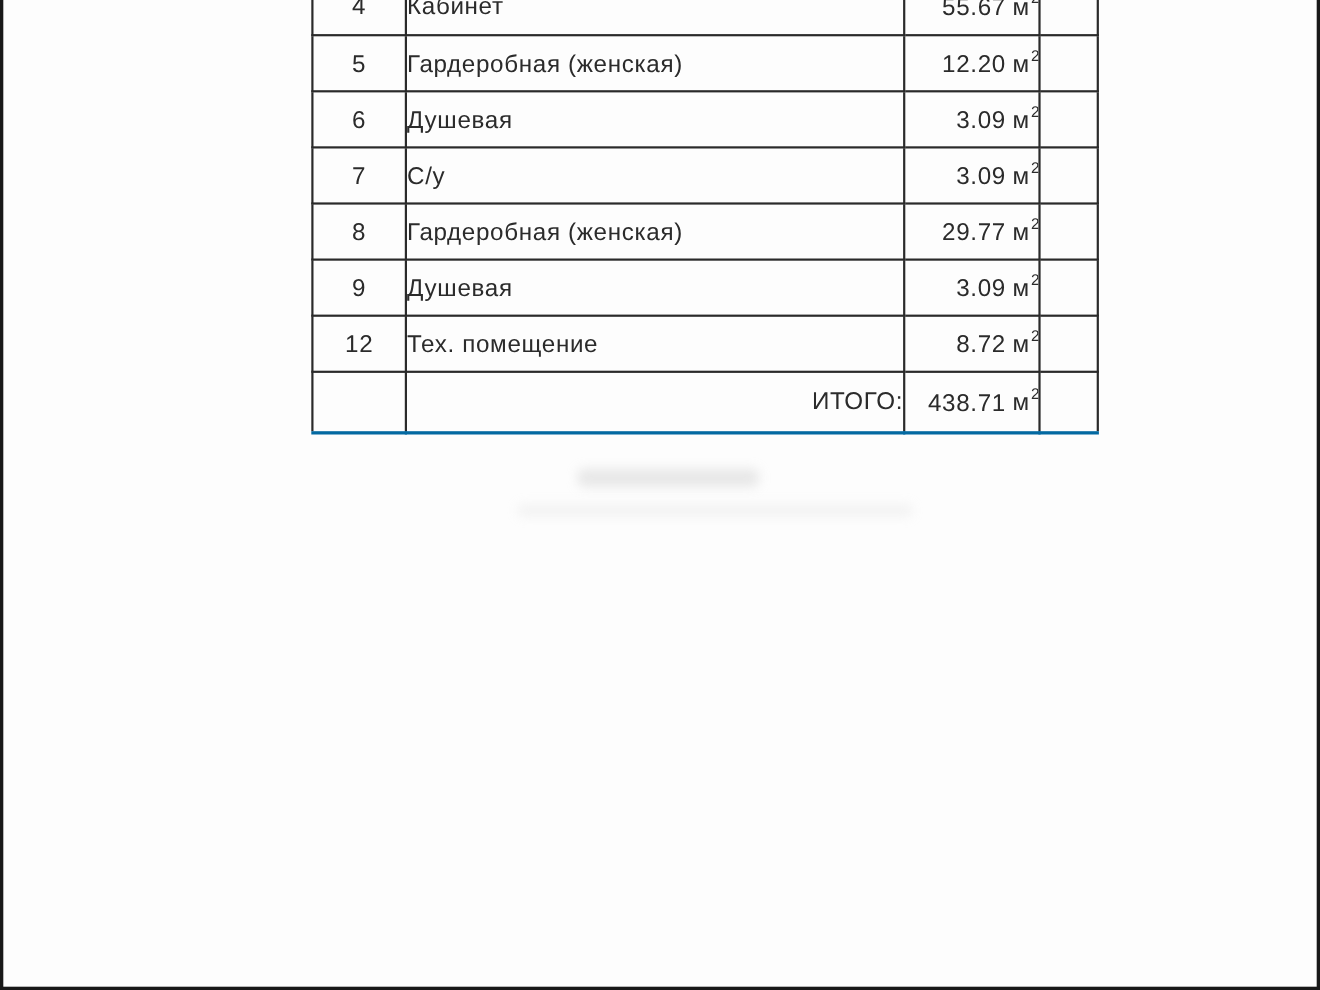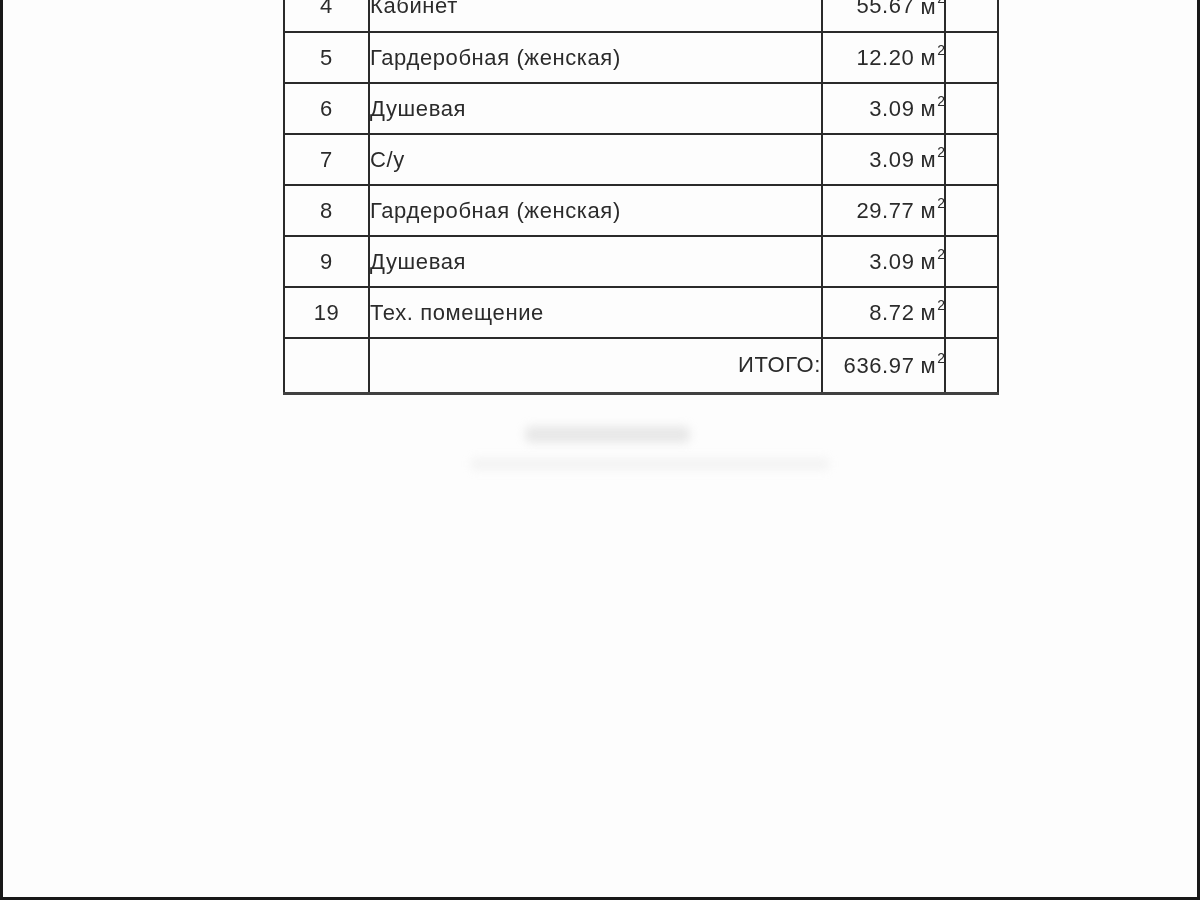--- a/index.html
+++ b/index.html
@@ -53,21 +53,21 @@
     border: 2px solid #2a2a2a;
     font-size: 22px;
     letter-spacing: 0.6px;
     vertical-align: middle;
     padding: 0;
     overflow: hidden;
     white-space: nowrap;
   }
   tr.row { height: 51px; }
   tr.row-first { height: 52px; }
-  tr.row-total { height: 55px; border-bottom: 3px solid #404040; }
+  tr.row-total { height: 55px; border-bottom: 3px solid #0369a1; }
   td.c-num { text-align: center; }
   td.c-name { text-align: left; padding-left: 16px; }
   td.c-area { text-align: right; padding-right: 12px; }
   td.c-note { }
   td.c-total-label { text-align: right; padding-right: 26px; }
   .unit { margin-left: 6px; }
   sup.sq {
     font-size: 14px;
     letter-spacing: 0;
     position: relative;
@@ -129,32 +129,32 @@
     <td class="c-area"><span>29.77</span><span class="unit">м<sup class="sq">2</sup></span></td>
     <td class="c-note"></td>
   </tr>
         <tr class="row">
     <td class="c-num">9</td>
     <td class="c-name">Душевая</td>
     <td class="c-area"><span>3.09</span><span class="unit">м<sup class="sq">2</sup></span></td>
     <td class="c-note"></td>
   </tr>
         <tr class="row">
-    <td class="c-num">19</td>
+    <td class="c-num">12</td>
     <td class="c-name">Тех. помещение</td>
     <td class="c-area"><span>8.72</span><span class="unit">м<sup class="sq">2</sup></span></td>
     <td class="c-note"></td>
   </tr>
       </tbody>
     <tbody>
       <tr class="row-total">
         <td class="c-num"></td>
         <td class="c-total-label">ИТОГО:</td>
         <td class="c-area">
-          <span>636.97</span><span class="unit"><span>м</span><sup class="sq">2</sup></span>
+          <span>438.71</span><span class="unit"><span>м</span><sup class="sq">2</sup></span>
         </td>
         <td class="c-note"></td>
       </tr>
     </tbody>
   </table>
 
   <div class="watermark wm-1"></div>
   <div class="watermark wm-2"></div>
 
   <div class="edge-left"></div>

